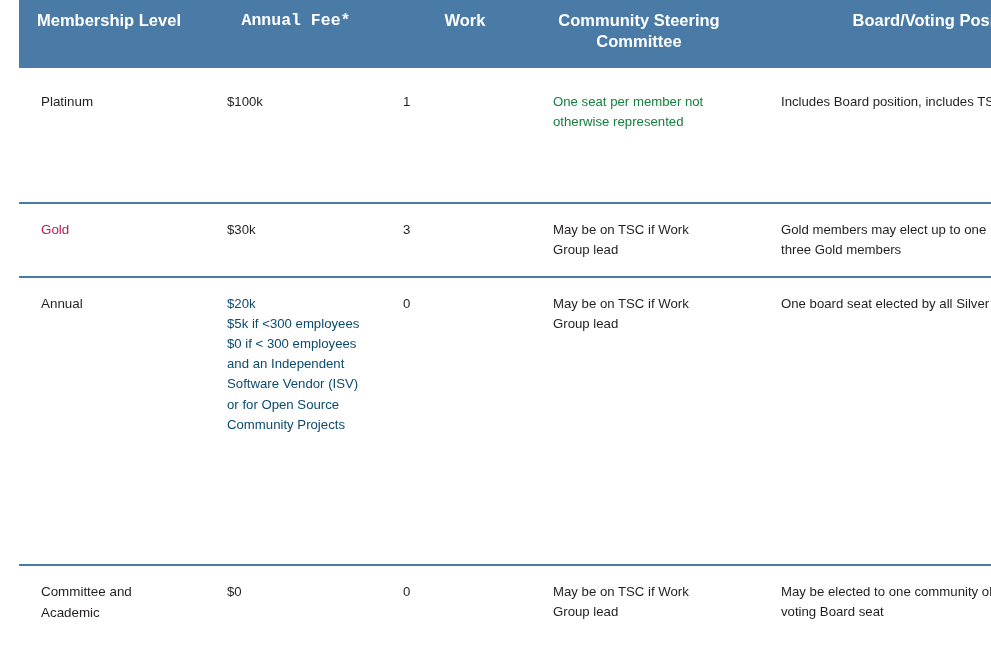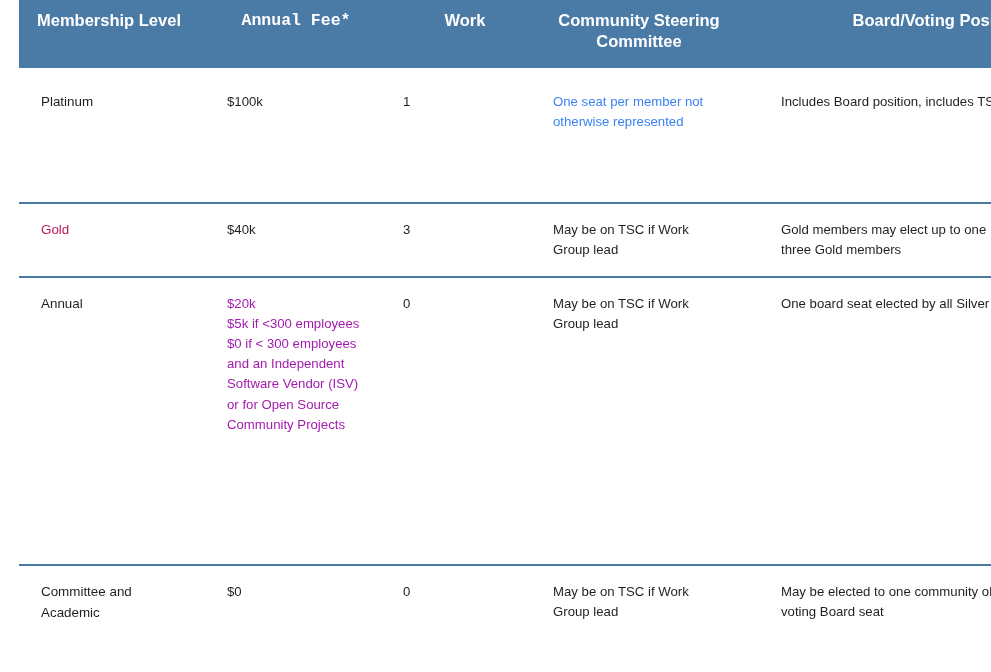--- a/index.html
+++ b/index.html
@@ -100,35 +100,35 @@
         <th class="col-board" style="background: rgb(74, 123, 167); color: rgb(255, 255, 255);">Board/Voting Position</th>
       </tr>
     </thead>
     <tbody>
       <tr class="row-platinum">
         <td class="cell-level" style="color: rgb(35, 31, 32);">Platinum</td>
         <td class="cell-fee" style="color: rgb(35, 31, 32);">
           <span class="fee-line">$100k</span>
         </td>
         <td class="cell-ftes" style="color: rgb(35, 31, 32);">1</td>
-        <td class="cell-tsc" style="color: #3b82f6;">One seat per member not otherwise represented</td>
+        <td class="cell-tsc" style="color: #15803d;">One seat per member not otherwise represented</td>
         <td class="cell-board" style="color: rgb(35, 31, 32);">Includes Board position, includes TSC position</td>
       </tr>
       <tr class="row-gold">
         <td class="cell-level" style="color: #be185d; border-top-color: rgb(74, 123, 167);">Gold</td>
         <td class="cell-fee" style="color: rgb(35, 31, 32); border-top-color: rgb(74, 123, 167);">
-          <span class="fee-line">$40k</span>
+          <span class="fee-line">$30k</span>
         </td>
         <td class="cell-ftes" style="color: rgb(35, 31, 32); border-top-color: rgb(74, 123, 167);">3</td>
         <td class="cell-tsc" style="color: rgb(35, 31, 32); border-top-color: rgb(74, 123, 167);">May be on TSC if Work Group lead</td>
         <td class="cell-board" style="color: rgb(35, 31, 32); border-top-color: rgb(74, 123, 167);">Gold members may elect up to one BOD member per three Gold members</td>
       </tr>
       <tr class="row-silver">
         <td class="cell-level" style="color: rgb(35, 31, 32); border-top-color: rgb(74, 123, 167);">Annual</td>
-        <td class="cell-fee" style="color: #a21caf; border-top-color: rgb(74, 123, 167);">
+        <td class="cell-fee" style="color: #0c4a6e; border-top-color: rgb(74, 123, 167);">
           <span class="fee-line">$20k</span>
           <span class="fee-line">$5k if &lt;300 employees</span>
           <span class="fee-line">$0 if &lt; 300 employees and an Independent Software Vendor (ISV) or for Open Source Community Projects</span>
         </td>
         <td class="cell-ftes" style="color: rgb(35, 31, 32); border-top-color: rgb(74, 123, 167);">0</td>
         <td class="cell-tsc" style="color: rgb(35, 31, 32); border-top-color: rgb(74, 123, 167);">May be on TSC if Work Group lead</td>
         <td class="cell-board" style="color: rgb(35, 31, 32); border-top-color: rgb(74, 123, 167);">One board seat elected by all Silver members</td>
       </tr>
       <tr class="row-associate">
         <td class="cell-level" style="color: rgb(35, 31, 32); border-top-color: rgb(74, 123, 167);">Committee and Academic</td>

